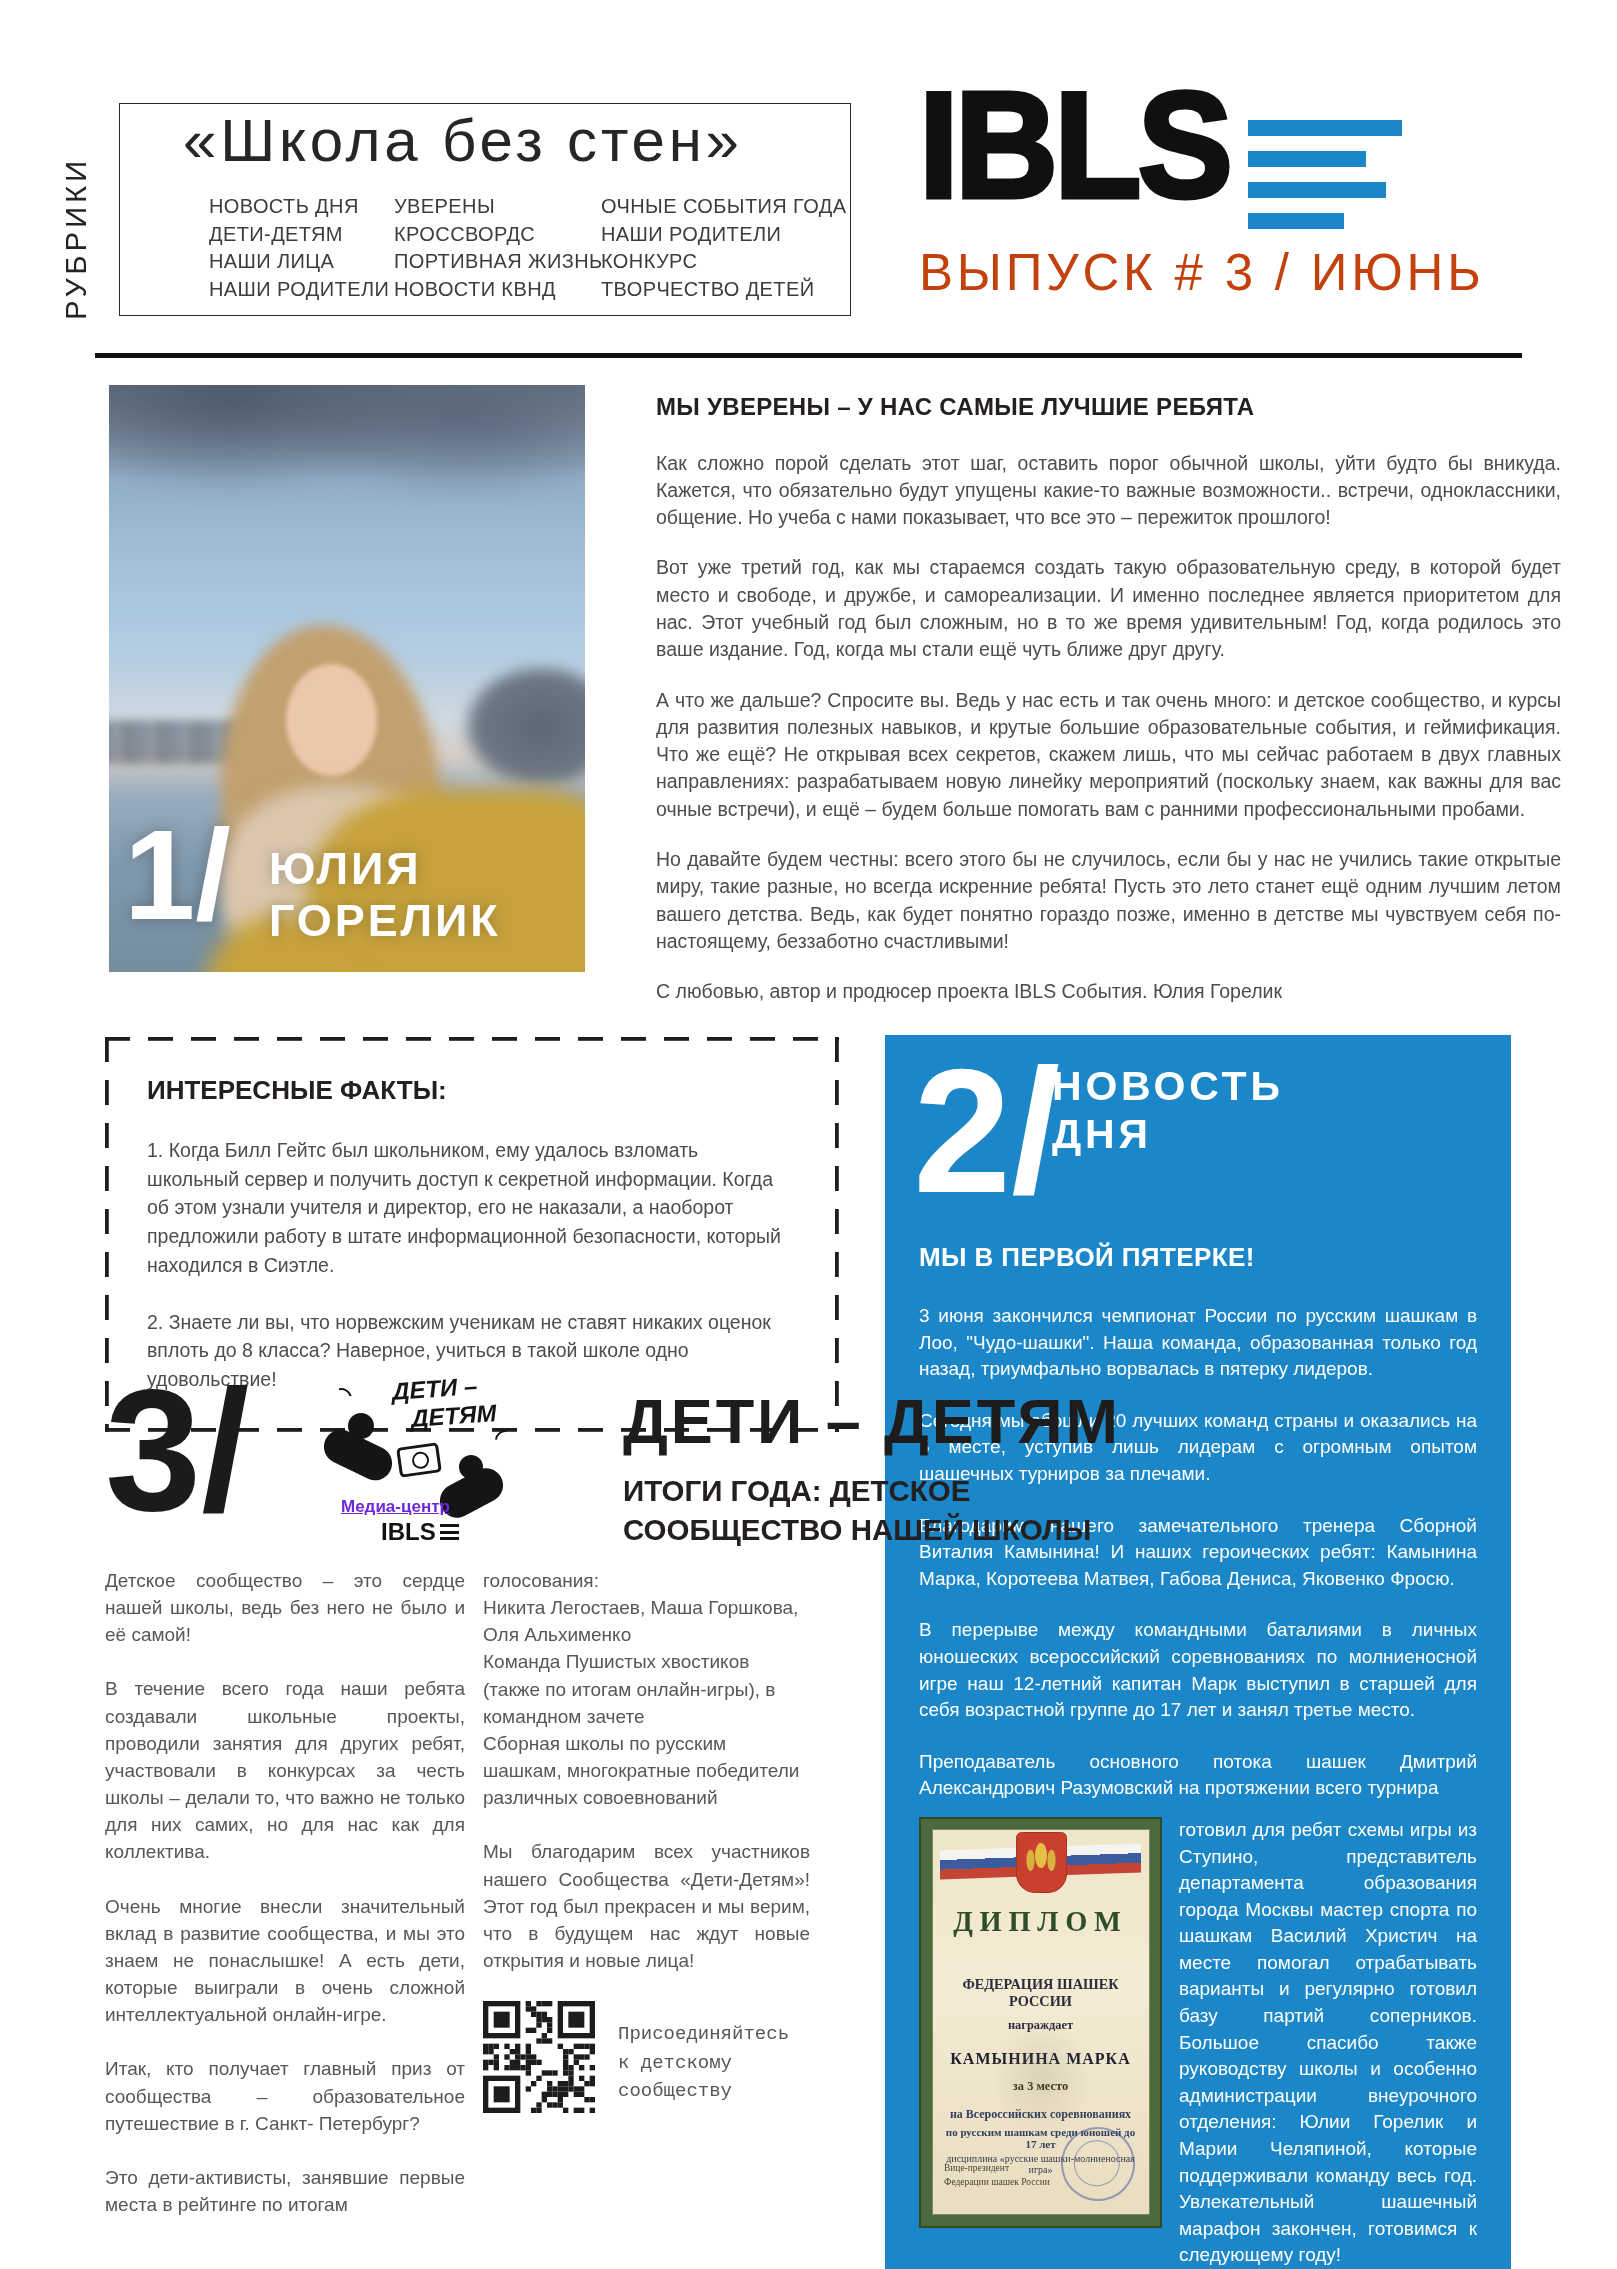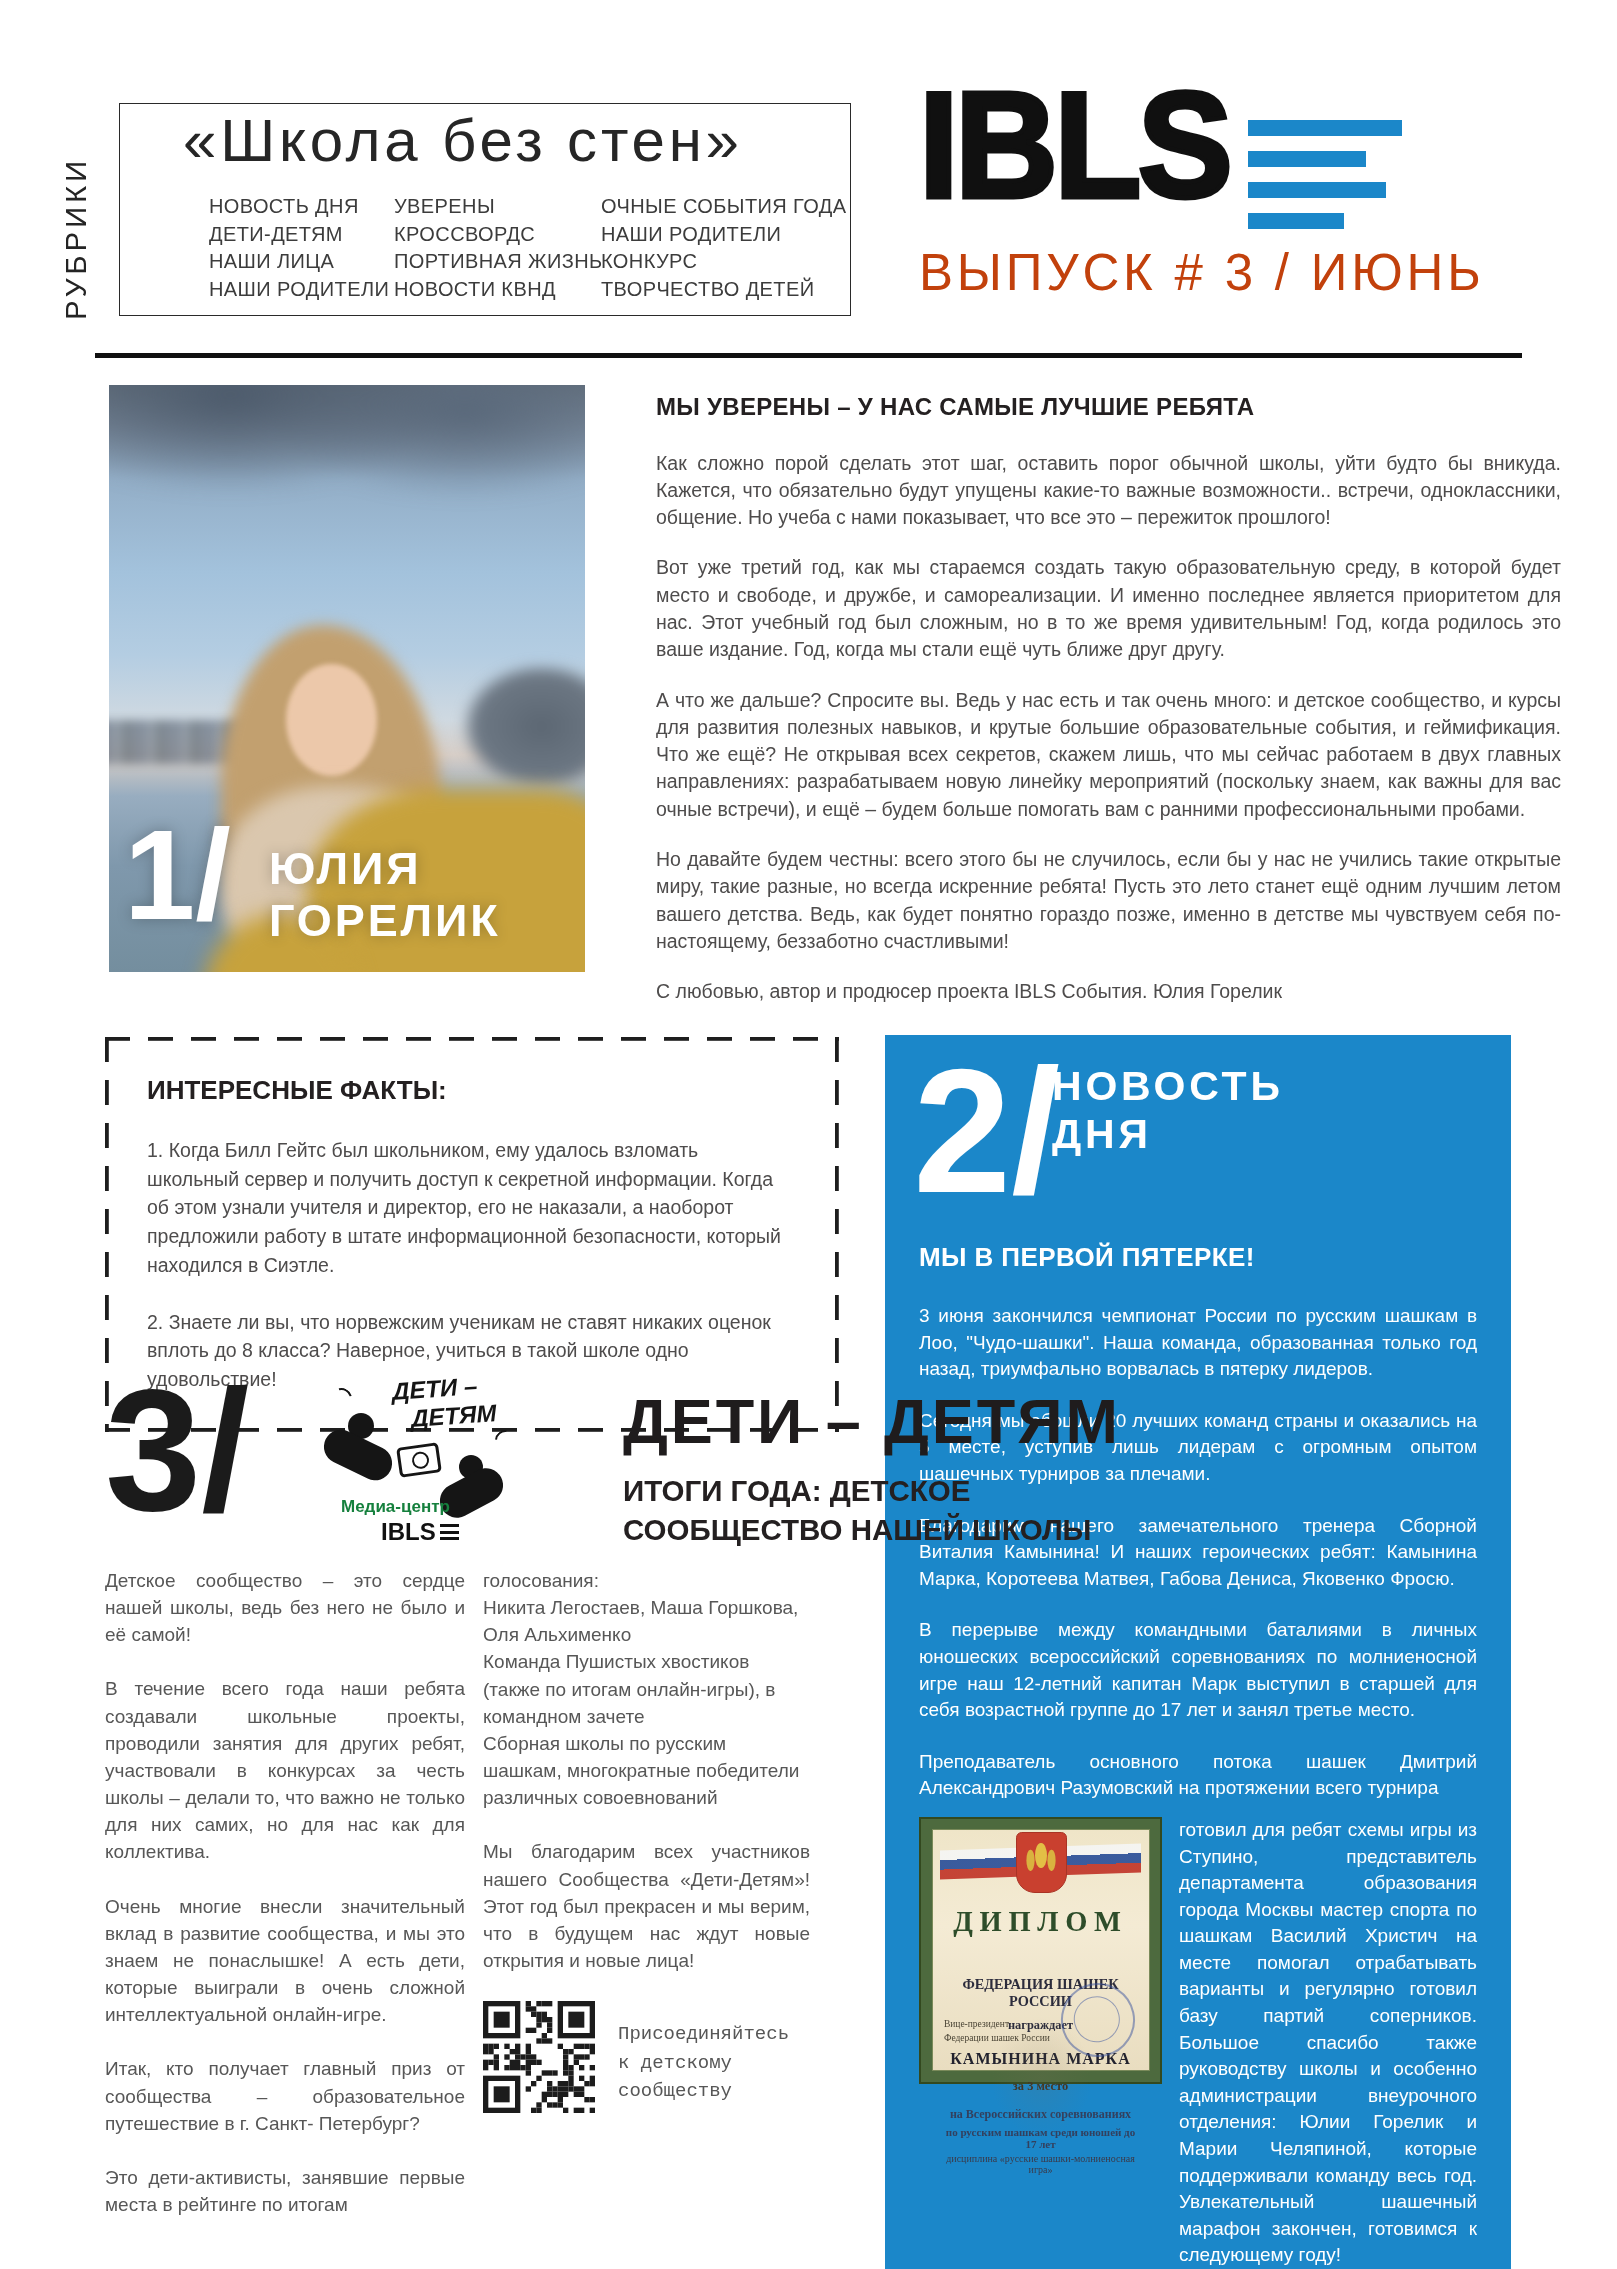--- a/index.html
+++ b/index.html
@@ -81,21 +81,21 @@
   .news-num{position:absolute;left:-5.7px;top:-13.3px;font-size:176px;line-height:1;font-weight:800;}
   .news-title{position:absolute;left:133px;top:5.7px;font-size:41px;font-weight:700;
     letter-spacing:3.8px;line-height:1.18;}
   .news-sub{font-size:26px;font-weight:800;letter-spacing:0.4px;margin:0 0 30px;}
   .news p{margin:0 0 25px;font-size:19px;line-height:1.4;text-align:justify;}
   .news .intro{margin-bottom:15px;}
   .news-wrap{display:flex;gap:17px;}
   .wrap-text{flex:1;font-size:19px;line-height:1.4;text-align:justify;}
 
   
-  .diploma{flex:0 0 243px;height:267px;background:#4d6a3e;border:2.9px solid #33491f;
+  .diploma{flex:0 0 243px;height:411px;background:#4d6a3e;border:2.9px solid #33491f;
     box-sizing:border-box;padding:10.5px;}
   .d-in{position:relative;height:100%;box-sizing:border-box;border:1.9px solid #7a8a5a;
     background:linear-gradient(180deg,#efe5c8,#f4ebd4 40%,#e9ddc0);
     font-family:"Liberation Serif",serif;color:#3d3020;text-align:center;padding:5.7px 7.6px;}
   .d-flag{position:absolute;top:17px;left:7.6px;right:7.6px;height:28.5px;transform:skewY(-2deg);
     background:linear-gradient(180deg,#f5f5f3 0 33%,#31549b 33% 66%,#c23b2e 66% 100%);opacity:.95;}
   .d-shield{position:absolute;top:1.9px;left:50%;margin-left:-25px;width:49px;height:59px;
     background:#c9402f;border:1.9px solid #a93325;border-radius:5.7px 5.7px 19px 19px;}
   .d-eagle{width:11.4px;height:25px;background:#e3bf45;border-radius:50%;margin:9.5px auto 0;
     box-shadow:-10.5px 4.8px 0 -1.9px #d9b23f,10.5px 4.8px 0 -1.9px #d9b23f;}
@@ -130,21 +130,21 @@
   .p2-body{position:absolute;left:139px;top:101px;width:67px;height:34px;border-radius:17px;
     background:#151515;transform:rotate(-28deg);}
   .camera{position:absolute;left:99px;top:70px;width:42px;height:30px;background:#fff;
     border:3.8px solid #151515;border-radius:4.8px;transform:rotate(-8deg);box-sizing:border-box;}
   .camera::after{content:"";position:absolute;left:10.5px;top:3.8px;width:13.3px;height:13.3px;
     border:2.9px solid #151515;border-radius:50%;}
   .squig1,.squig2{position:absolute;width:17px;height:17px;border:2.9px solid #151515;
     border-color:#151515 transparent transparent transparent;border-radius:50%;}
   .squig1{left:32px;top:13.3px;transform:rotate(30deg);}
   .squig2{left:196px;top:55px;transform:rotate(-40deg);}
-  .lg-cap{position:absolute;left:42px;top:122px;font-size:17px;font-weight:600;color:#15803d;}
+  .lg-cap{position:absolute;left:42px;top:122px;font-size:17px;font-weight:600;color:#6d28d9;text-decoration:underline;}
   .lg-brand{position:absolute;left:82px;top:143px;font-size:24px;font-weight:900;color:#111;
     display:flex;align-items:center;}
   .mini-bars{display:inline-block;width:19px;height:16px;margin-left:4.8px;
     background:repeating-linear-gradient(180deg,#111 0 2.9px,transparent 2.9px 6.7px);}
   .kids-title{position:absolute;left:623px;top:1385px;font-size:63px;font-weight:900;
     letter-spacing:2.9px;color:#1f1c1d;white-space:nowrap;}
   .kids-sub{position:absolute;left:623px;top:1472px;font-size:29.5px;font-weight:800;
     line-height:1.32;color:#242021;}
   .kcol{position:absolute;top:1567px;font-size:19px;line-height:1.43;color:#575757;}
   .kcol1{left:105px;width:360px;}

